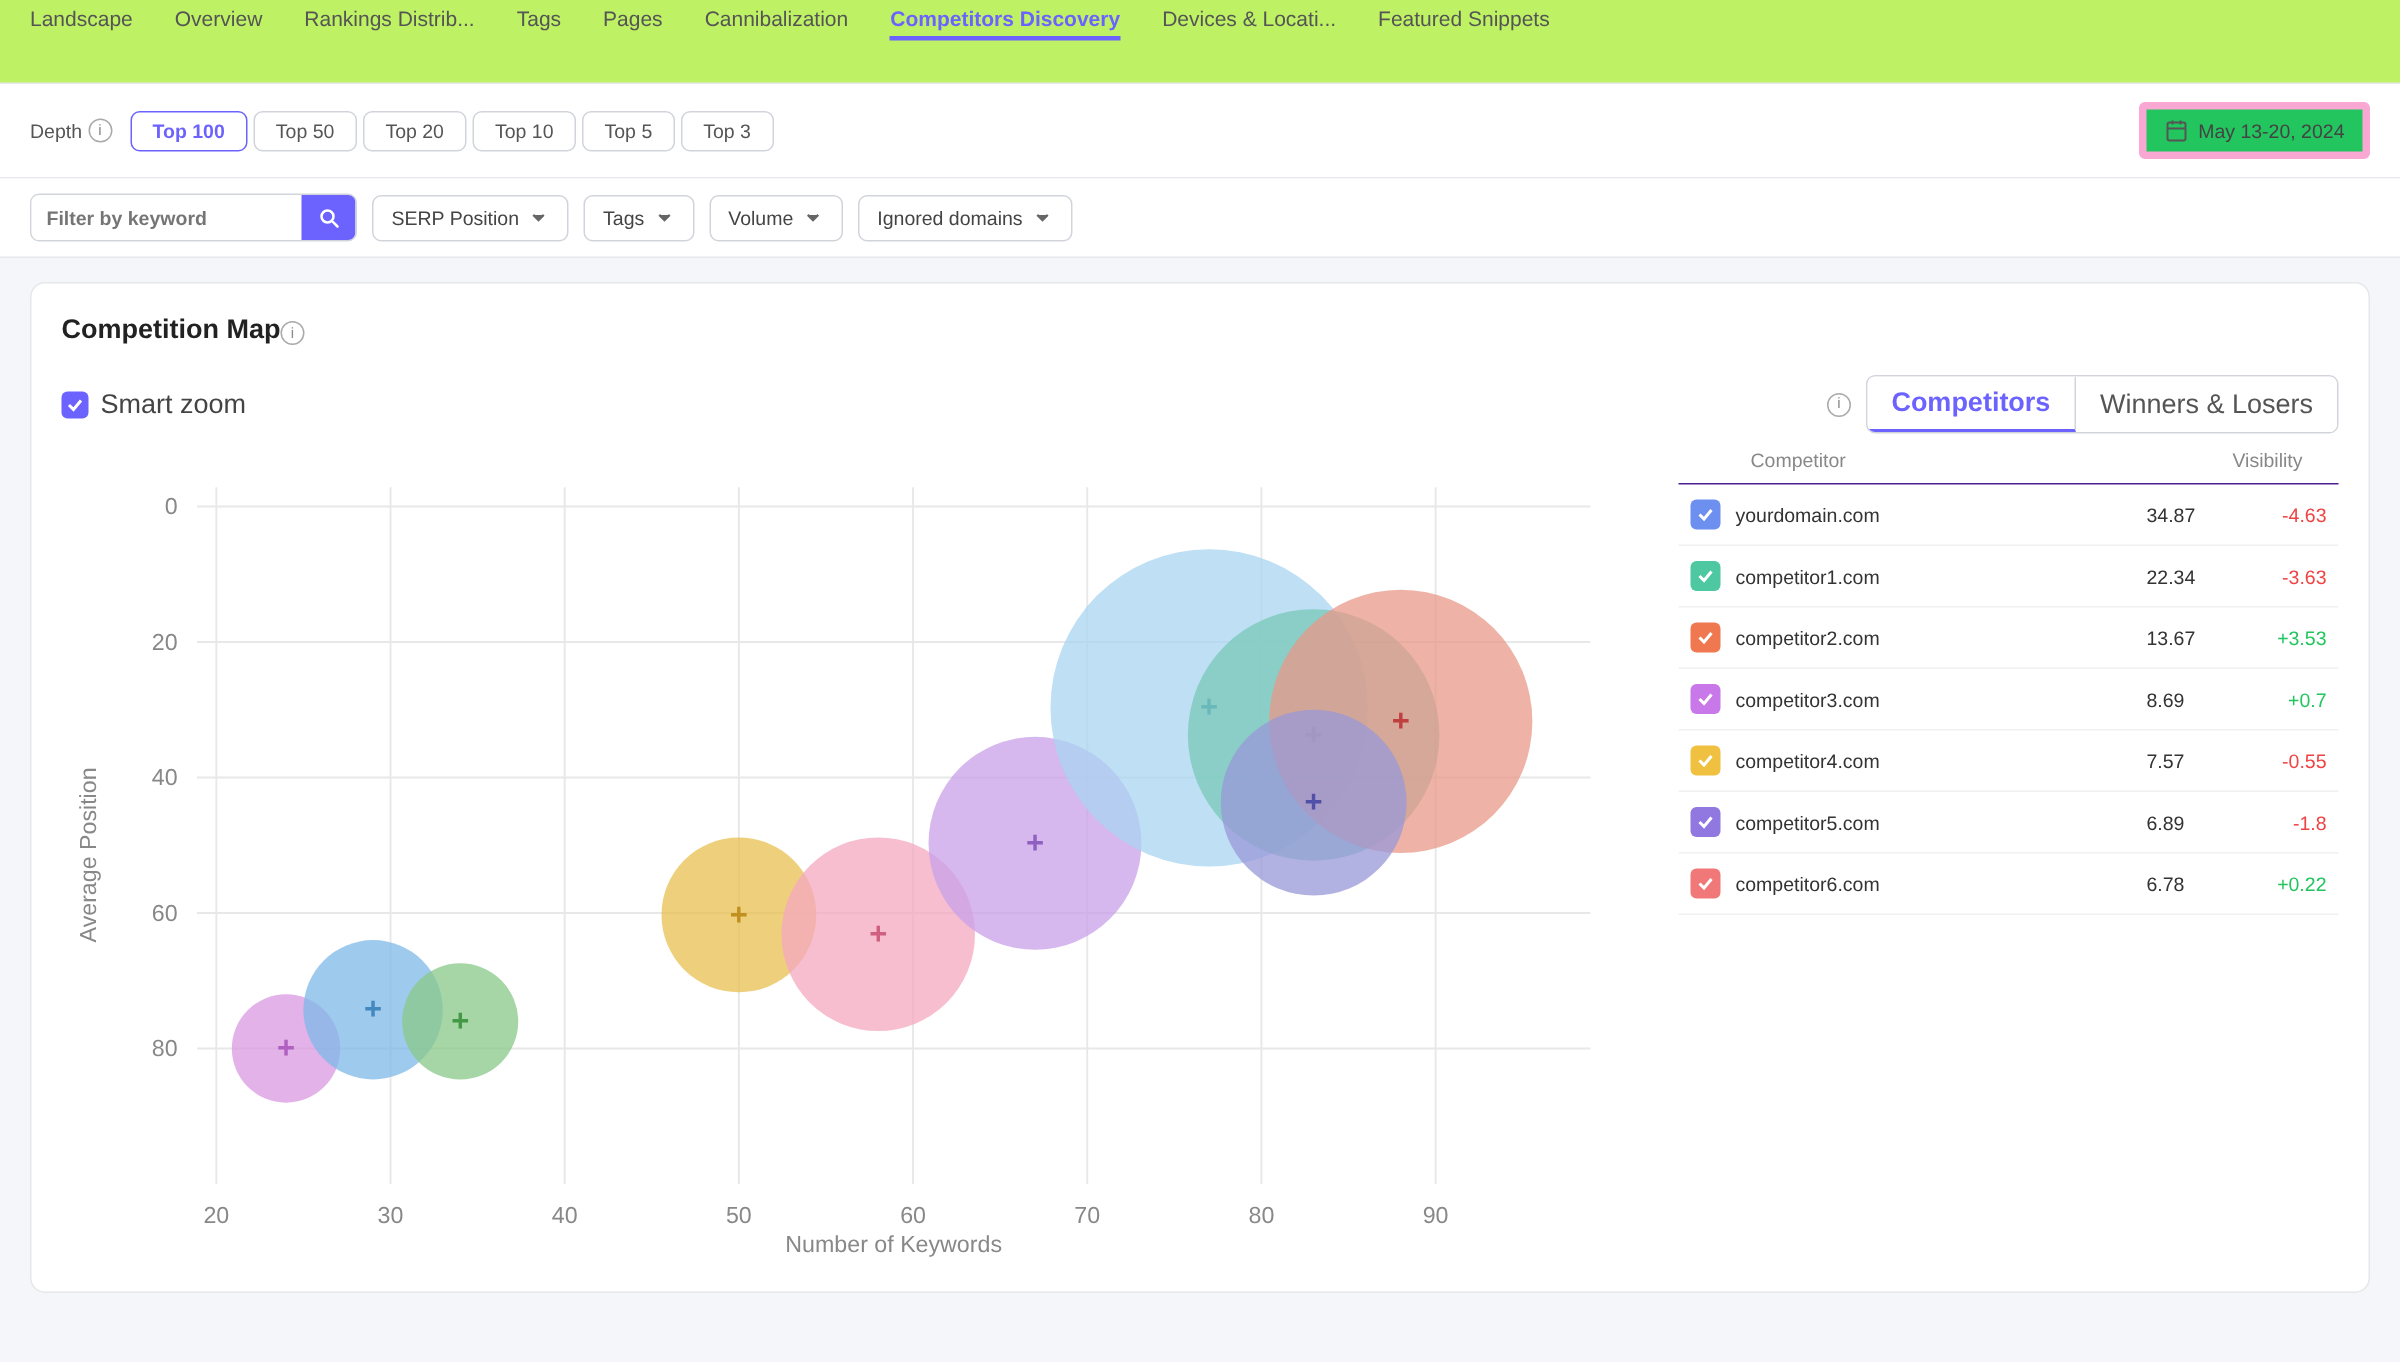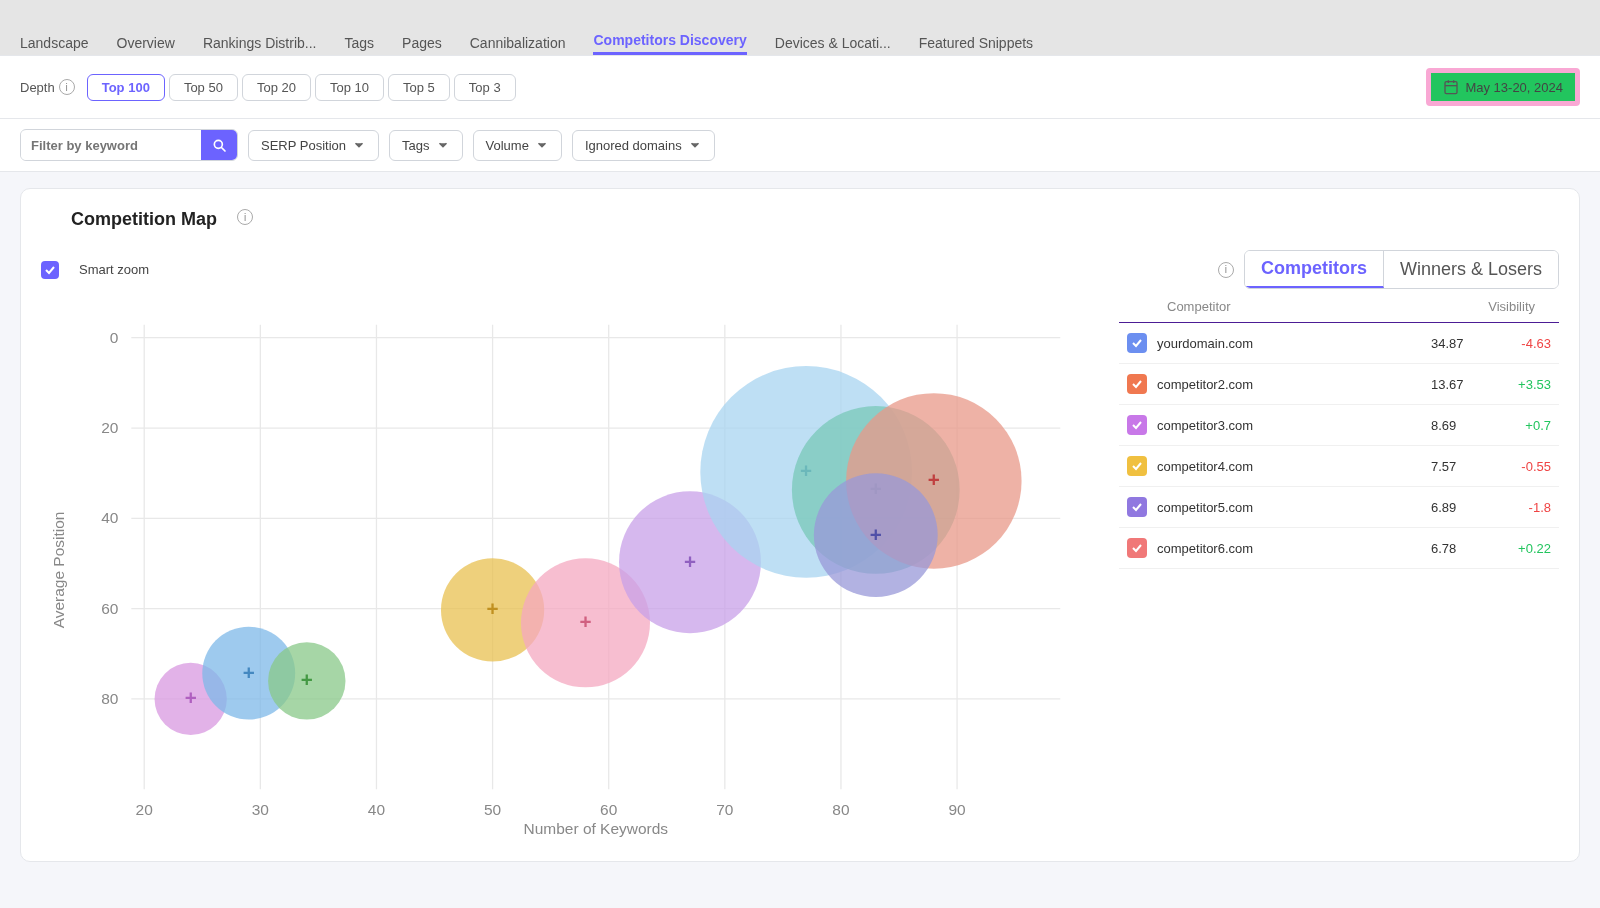--- a/index.html
+++ b/index.html
@@ -1,19 +1,19 @@
 <!DOCTYPE html>
 <html><head>
   <meta charset="utf-8">
   <style>
     * { box-sizing: border-box; margin: 0; padding: 0; }
     body { font-family: -apple-system, BlinkMacSystemFont, 'Segoe UI', sans-serif; background: #f5f6fa; color: #333; font-size: 14px; }
 
     
-    .top-nav { background: #e5e5e5; border-bottom: 1px solid #e5e7eb; display: flex; align-items: flex-end; padding: 0 20px; height: 56px; gap: 28px; }
+    .top-nav { background: #bef264; border-bottom: 1px solid #e5e7eb; display: flex; align-items: flex-start; padding: 0 20px; height: 56px; gap: 28px; }
     .nav-item { color: #555; cursor: pointer; font-size: 14px; padding: 4px 0; white-space: nowrap; }
     .nav-item.active { color: #6c63ff; font-weight: 600; border-bottom: 3px solid #6c63ff; }
 
     
     .toolbar { background: #fff; padding: 12px 20px; display: flex; align-items: center; gap: 12px; border-bottom: 1px solid #e5e7eb; flex-wrap: wrap; }
     .depth-label { color: #555; font-size: 13px; display: flex; align-items: center; gap: 4px; }
     .info-icon { width: 16px; height: 16px; border-radius: 50%; border: 1px solid #aaa; display: inline-flex; align-items: center; justify-content: center; font-size: 10px; color: #888; cursor: default; }
     .depth-buttons { display: flex; gap: 4px; }
     .depth-btn { padding: 5px 14px; border: 1px solid #d1d5db; border-radius: 6px; background: #fff; cursor: pointer; font-size: 13px; color: #555; }
     .depth-btn.active { background: #fff; border-color: #6c63ff; color: #6c63ff; font-weight: 600; }
@@ -24,25 +24,25 @@
     .filter-input-wrap { display: flex; align-items: center; border: 1px solid #d1d5db; border-radius: 6px; overflow: hidden; }
     .filter-input { border: none; outline: none; padding: 7px 10px; font-size: 13px; color: #888; width: 180px; font-weight: bold; }
     .filter-search-btn { background: #6c63ff; border: none; padding: 7px 10px; cursor: pointer; display: flex; align-items: center; }
     .filter-search-btn svg { fill: #fff; }
     .filter-dropdown { border: 1px solid #d1d5db; border-radius: 6px; padding: 7px 12px; background: #fff; cursor: pointer; font-size: 13px; color: #444; display: flex; align-items: center; gap: 6px; }
     .filter-dropdown svg { fill: #666; }
 
     
     .main-content { padding: 16px 20px; }
     .card { background: #fff; border: 1px solid #e5e7eb; border-radius: 10px; padding: 20px; }
-    .card-header { display: flex; align-items: flex-start; gap: 20px; margin-bottom: 20px; margin-left: 30px; }
+    .card-header { display: flex; align-items: flex-end; gap: 0; margin-bottom: 20px; }
     .card-title { font-size: 18px; font-weight: 700; color: #222; }
 
     .chart-controls { display: flex; align-items: center; justify-content: space-between; margin-bottom: 10px; }
-    .smart-zoom { display: flex; align-items: center; gap: 20px; font-size: 13px; color: #444; }
+    .smart-zoom { display: flex; align-items: center; gap: 8px; font-size: 18px; color: #444; }
     .checkbox { width: 18px; height: 18px; background: #6c63ff; border-radius: 4px; display: flex; align-items: center; justify-content: center; cursor: pointer; }
     .checkbox svg { fill: #fff; }
     .tab-group { display: flex; border: 1px solid #d1d5db; border-radius: 6px; overflow: hidden; }
     .tab-btn { padding: 7px 16px; background: #fff; border: none; cursor: pointer; font-size: 18px; color: #555; }
     .tab-btn.active { background: #fff; color: #6c63ff; font-weight: 600; border-bottom: 2px solid #6c63ff; }
     .tab-btn:first-child { border-right: 1px solid #d1d5db; }
     .tab-controls { display: flex; align-items: center; gap: 10px; }
 
     
     .chart-table-layout { display: flex; gap: 20px; }
@@ -243,20 +243,30 @@
     <div class="row-checkbox" style="background:#6c8ff0;">
       <svg width="12" height="12" viewBox="0 0 12 12">
         <polyline points="2,6 5,9 10,3" stroke="#fff" stroke-width="2" fill="none"></polyline>
       </svg>
     </div>
     <span class="row-domain">yourdomain.com</span>
     <span class="row-visibility">34.87</span>
     <span class="row-change negative">-4.63</span>
   </div>
             <div class="table-row">
+    <div class="row-checkbox" style="background:#4dc8a0;">
+      <svg width="12" height="12" viewBox="0 0 12 12">
+        <polyline points="2,6 5,9 10,3" stroke="#fff" stroke-width="2" fill="none"></polyline>
+      </svg>
+    </div>
+    <span class="row-domain">competitor1.com</span>
+    <span class="row-visibility">22.34</span>
+    <span class="row-change negative">-3.63</span>
+  </div>
+            <div class="table-row">
     <div class="row-checkbox" style="background:#f07850;">
       <svg width="12" height="12" viewBox="0 0 12 12">
         <polyline points="2,6 5,9 10,3" stroke="#fff" stroke-width="2" fill="none"></polyline>
       </svg>
     </div>
     <span class="row-domain">competitor2.com</span>
     <span class="row-visibility">13.67</span>
     <span class="row-change positive">+3.53</span>
   </div>
             <div class="table-row">

